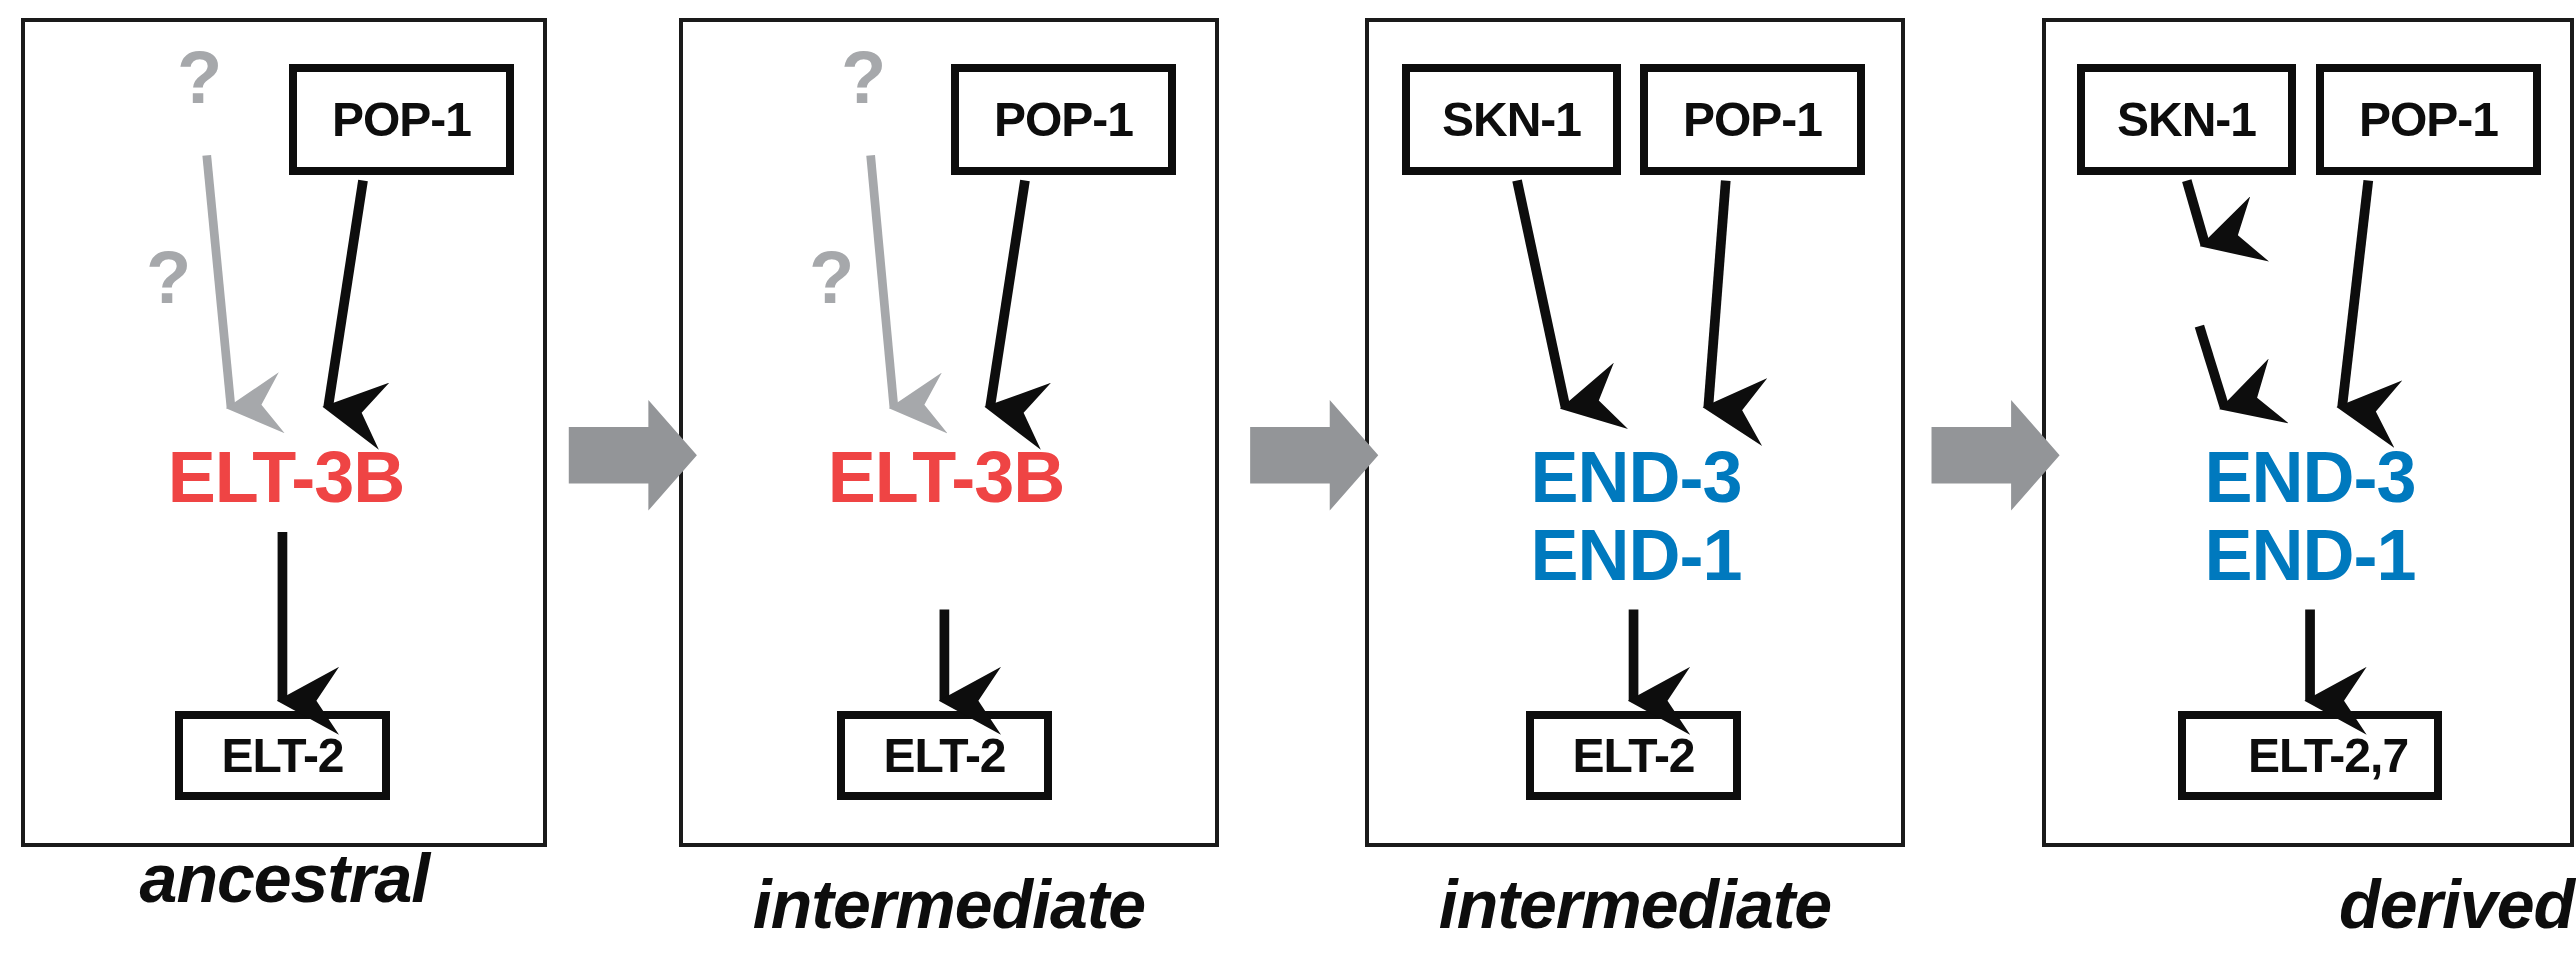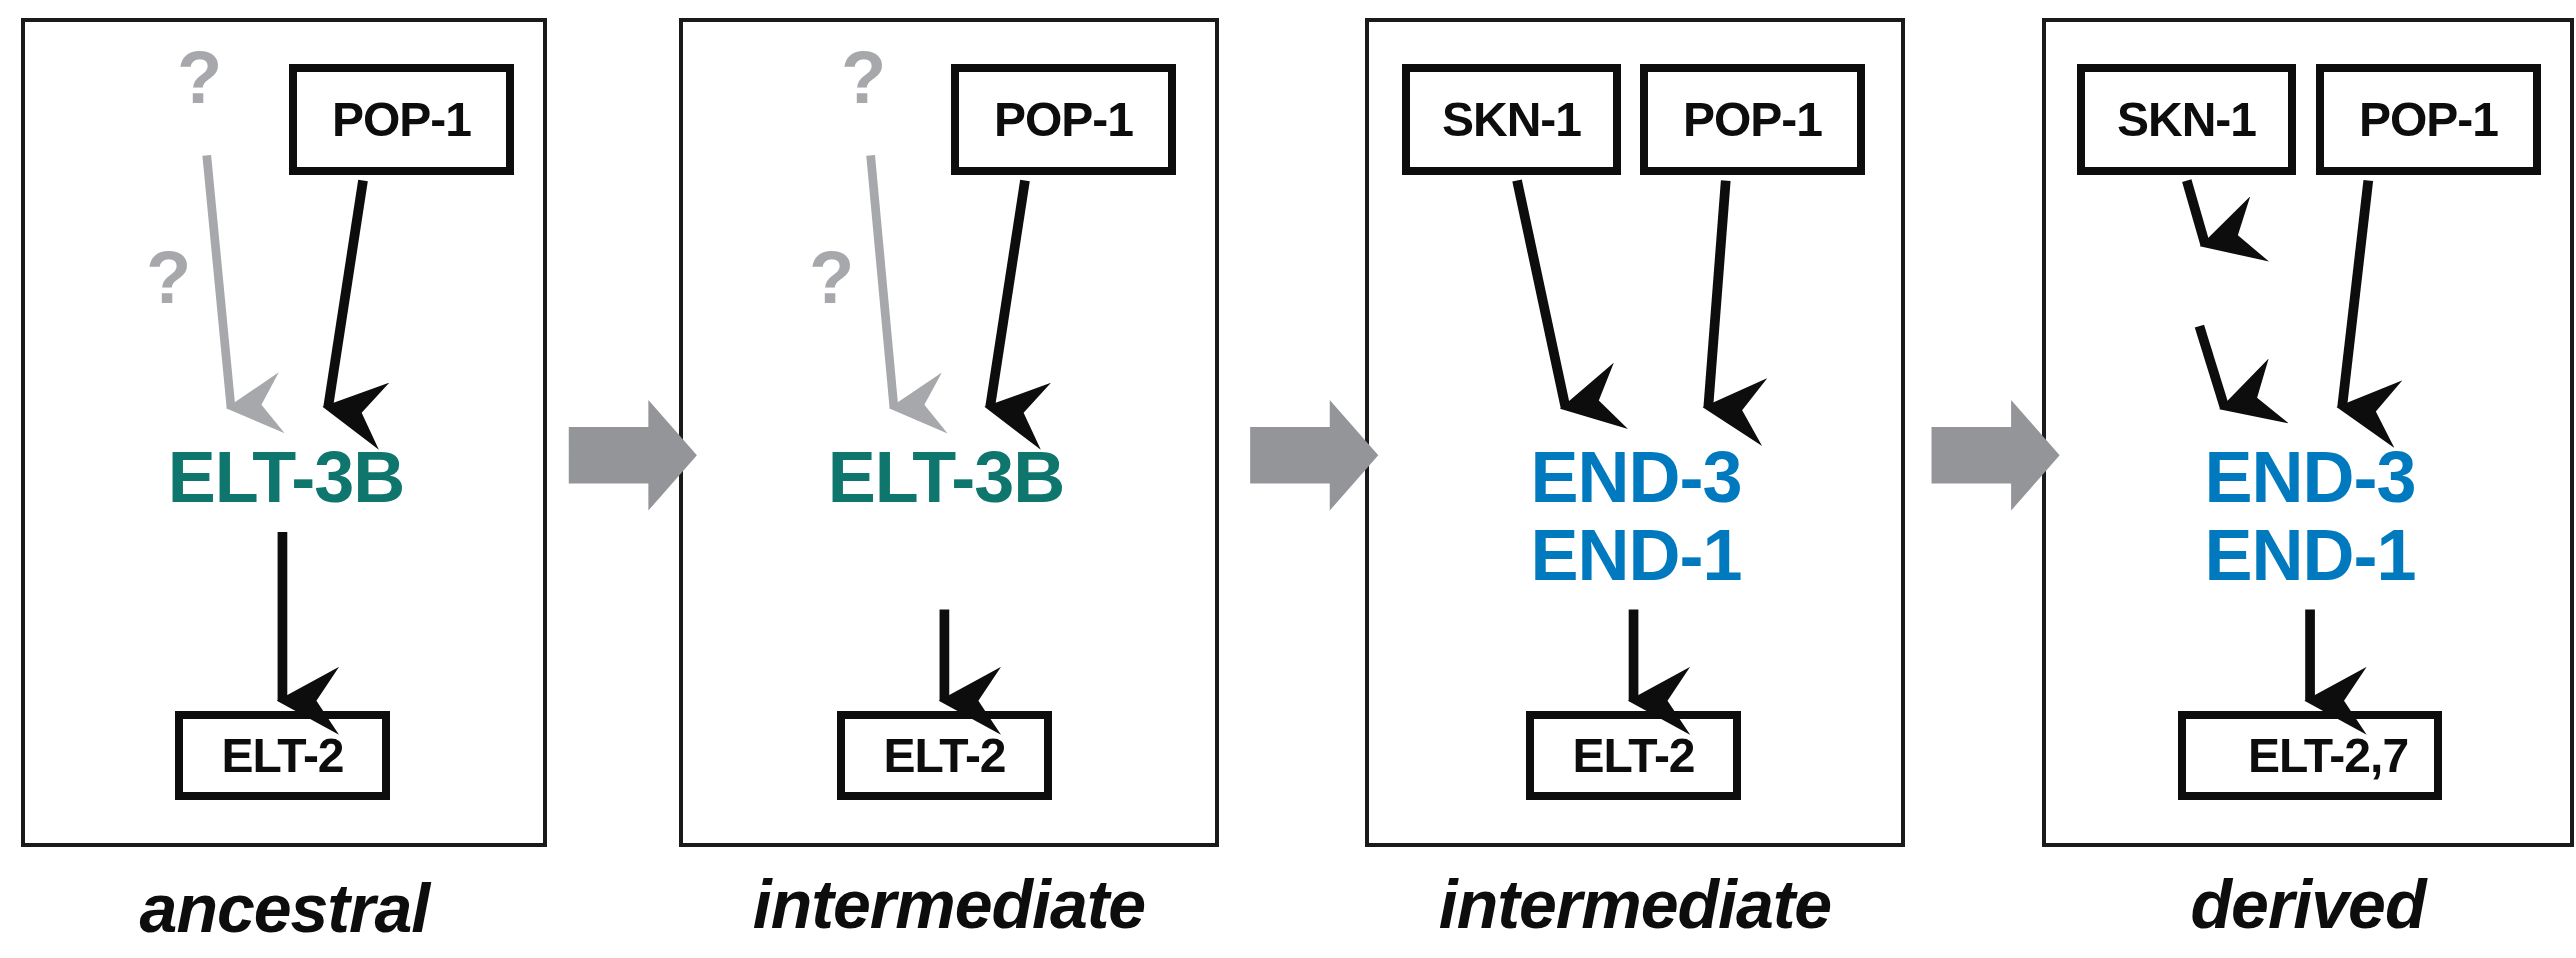--- a/index.html
+++ b/index.html
@@ -51,21 +51,21 @@
     align-items: center;
     justify-content: flex-start;
     font-weight: bold;
     font-size: 72px;
     line-height: 1.08;
     letter-spacing: -1px;
     white-space: nowrap;
     text-align: center;
   }
   .node-text > span { display: block; }
-  .c-red  { color: #0f766e; }
+  .c-red  { color: #ef4444; }
   .c-blue { color: #0079BE; }
 
   
   .qmark {
     position: absolute;
     color: #a6a8ab;
     font-weight: bold;
     font-size: 74px;
     line-height: 1;
   }
@@ -107,21 +107,21 @@
   <div class="qmark" style="left:146px; top:241px;">?</div>
 
   <div class="node-box" style="left:289px; top:64px; width:225px; height:111px;">POP-1</div>
 
   <div class="node-text c-red" style="left:155px; top:439px; width:262px;">
     <span>ELT-3B</span>
   </div>
 
   <div class="node-box" style="left:175px; top:711px; width:215px; height:89px;">ELT-2</div>
 
-  <div class="caption" style="left:21.4px; top:874px; width:526px;">ancestral</div>
+  <div class="caption" style="left:21.4px; top:844px; width:526px;">ancestral</div>
 
   <div class="qmark" style="left:841px; top:41px;">?</div>
   <div class="qmark" style="left:809px; top:241px;">?</div>
 
   <div class="node-box" style="left:951px; top:64px; width:225px; height:111px;">POP-1</div>
 
   <div class="node-text" style="left:815px; top:439px; width:262px;">
     <span class="c-red">ELT-3B</span>
   </div>
 
@@ -145,21 +145,21 @@
   <div class="node-box" style="left:2316px; top:64px; width:225px; height:111px;">POP-1</div>
 
 
   <div class="node-text" style="left:2174px; top:439px; width:272px;">
     <span class="c-blue">END-3</span>
     <span class="c-blue">END-1</span>
   </div>
 
   <div class="node-box" style="left:2178px; top:711px; width:264px; height:89px;padding-left:36px;">ELT-2,7</div>
 
-  <div class="caption" style="left:2042px; top:870px; width:532px;">derived</div>
+  <div class="caption" style="left:2042px; top:870px; width:532px;text-align:right;">derived</div>
 
   <svg id="wires" viewBox="0 0 2654 988">
     <defs>
       <marker id="ahBlack" viewBox="0 0 12 12" refX="6" refY="10" markerWidth="7" markerHeight="7" orient="auto-start-reverse">
         <path d="M0,0 L6,11 L12,0 L6,4 Z" fill="#0d0d0d"></path>
       </marker>
       <marker id="ahGrey" viewBox="0 0 12 12" refX="6" refY="10" markerWidth="7" markerHeight="7" orient="auto-start-reverse">
         <path d="M0,0 L6,11 L12,0 L6,4 Z" fill="#a6a8ab"></path>
       </marker>
     </defs>

